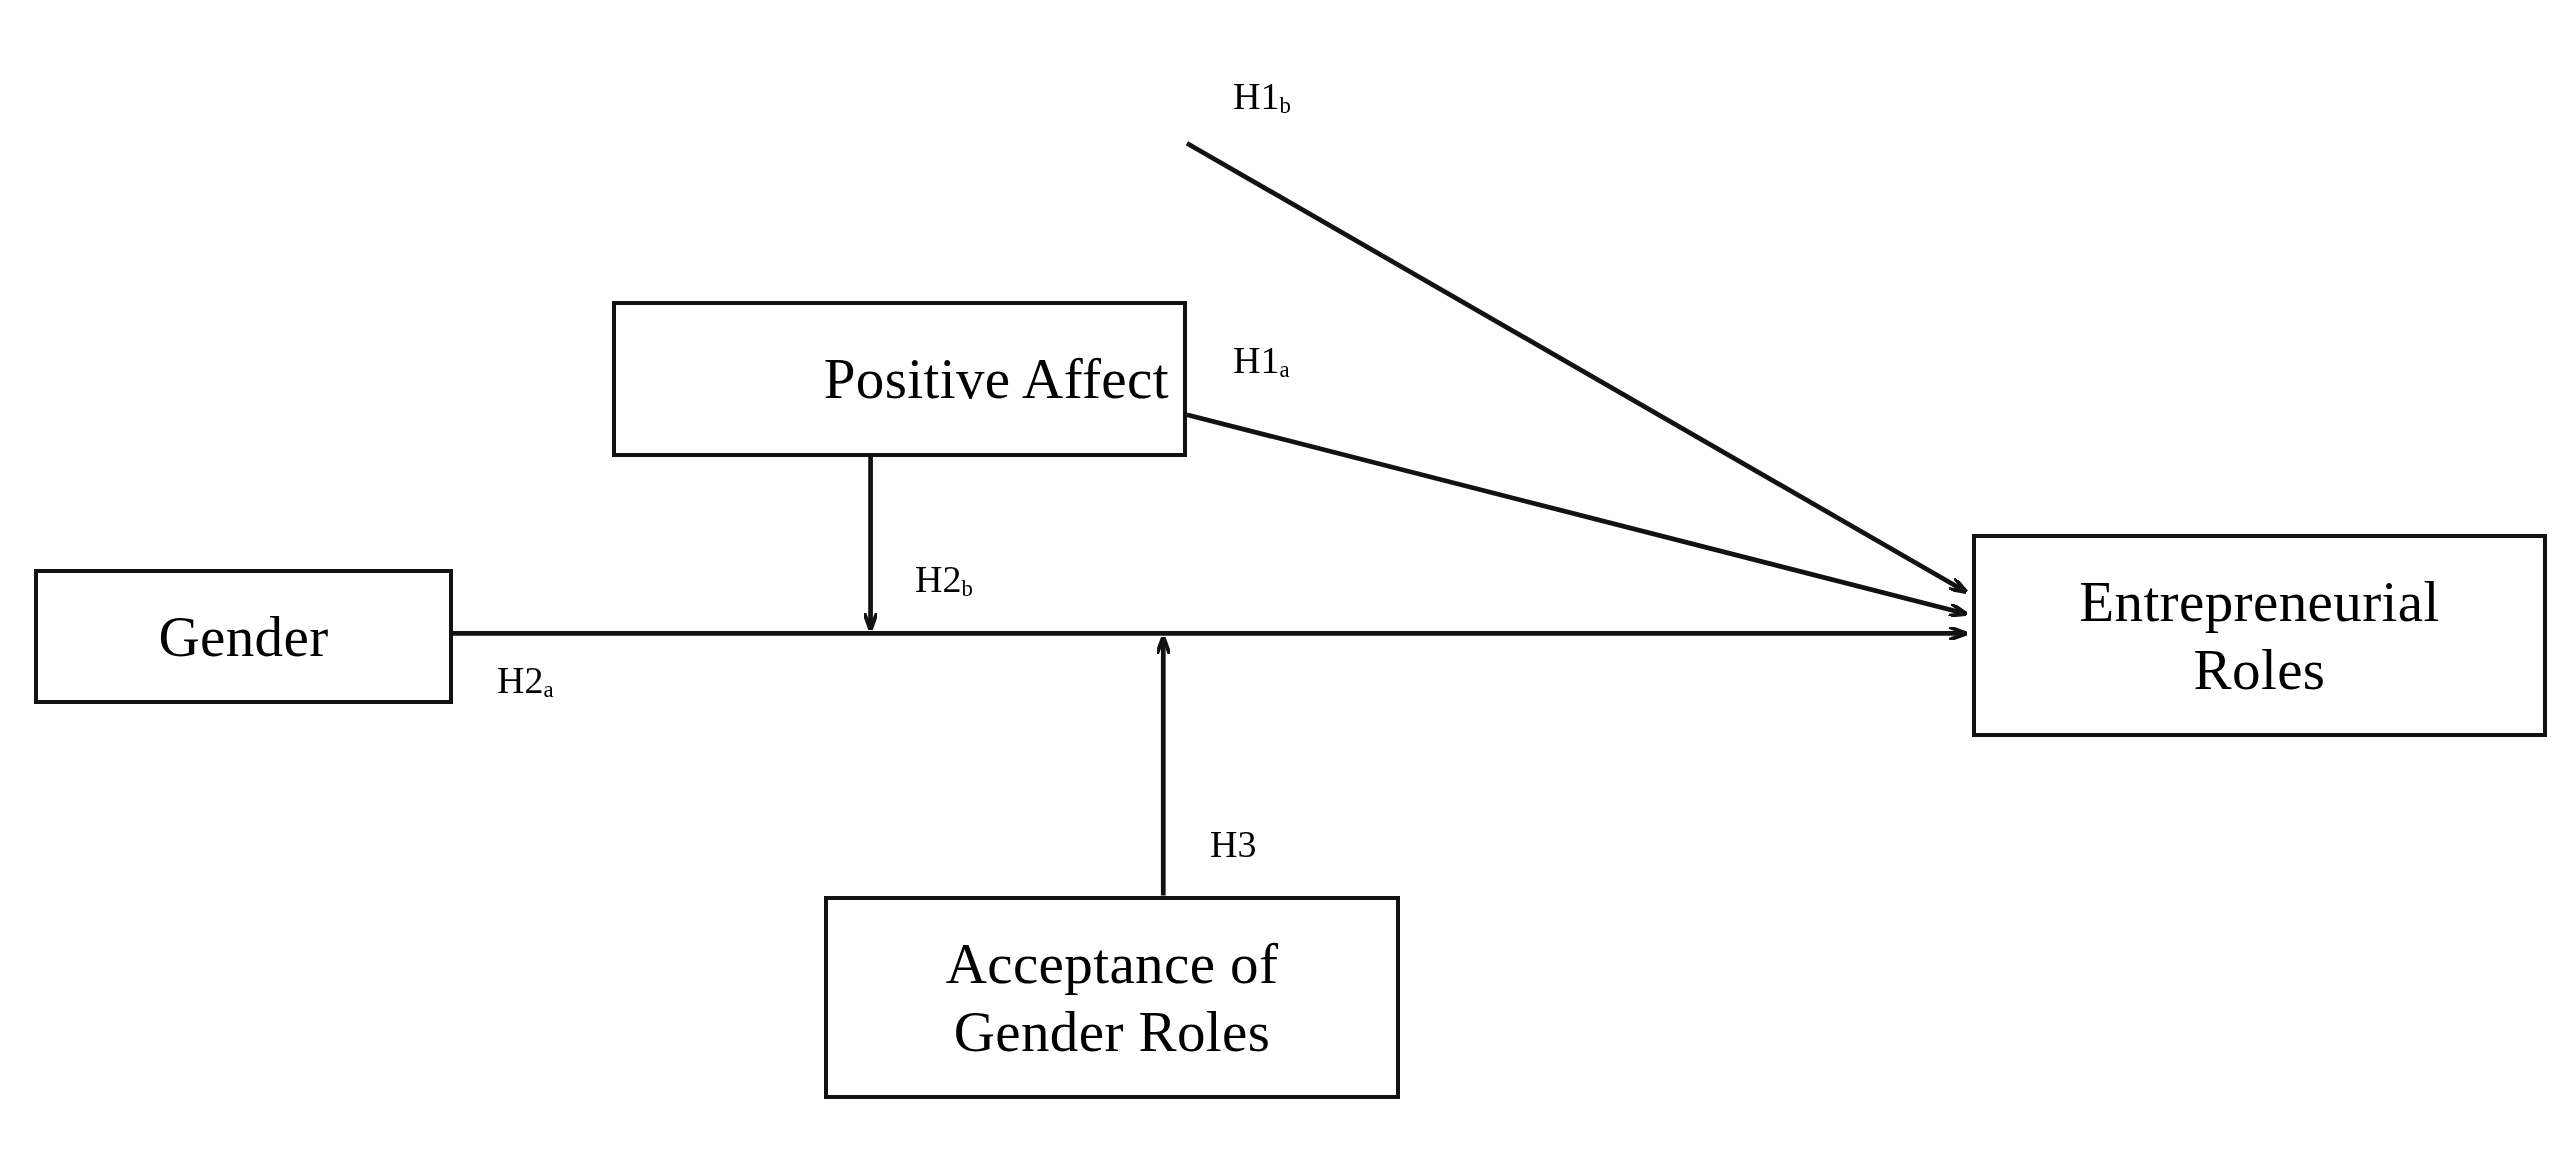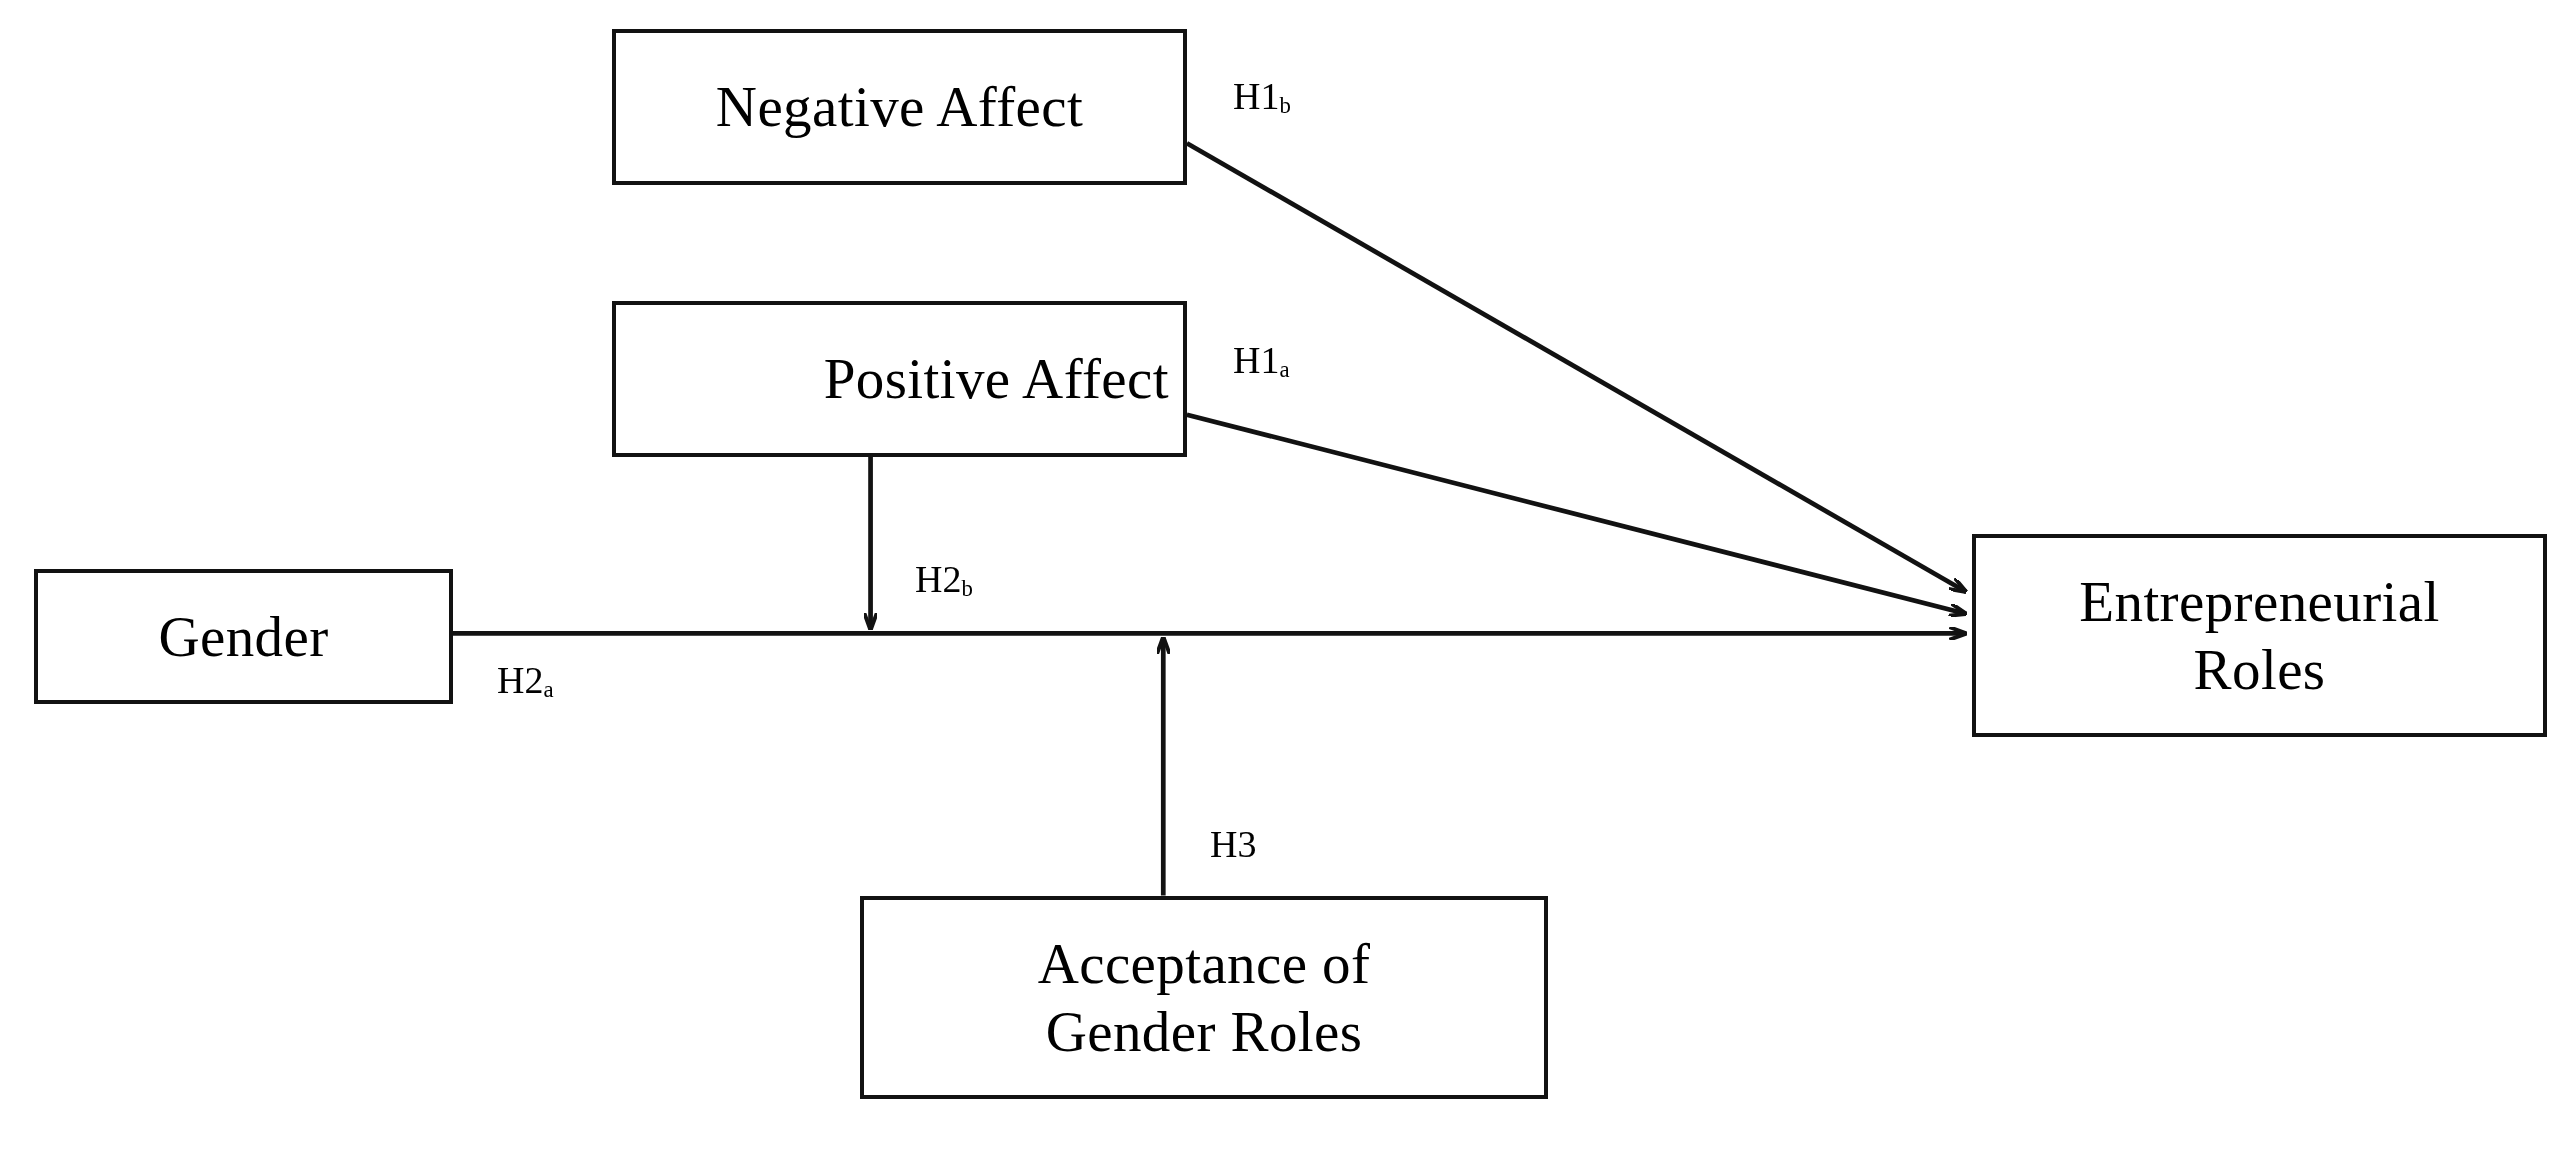--- a/index.html
+++ b/index.html
@@ -79,33 +79,30 @@
 
     <line x1="1508" y1="527" x2="2498" y2="780" stroke="#121212" stroke-width="6" marker-end="url(#arrowhead)"></line>
 
     <line x1="572" y1="805" x2="2498" y2="805" stroke="#121212" stroke-width="6" marker-end="url(#arrowhead)"></line>
 
     <line x1="1106" y1="578" x2="1106" y2="800" stroke="#121212" stroke-width="6" marker-end="url(#arrowhead-down)"></line>
 
     <line x1="1478" y1="1138" x2="1478" y2="810" stroke="#121212" stroke-width="6" marker-end="url(#arrowhead-down)"></line>
   </svg>
 
-  <div class="node-box" style="left:612px; top:29px; width:575px; height:156px;">
-    <span class="node-label">Negative Affect</span>
-  </div>
 
   <div class="node-box" style="left:612px; top:301px; width:575px; height:156px;justify-content:flex-end;">
     <span class="node-label">Positive Affect</span>
   </div>
 
   <div class="node-box" style="left:34px; top:569px; width:419px; height:135px;">
     <span class="node-label">Gender</span>
   </div>
 
-  <div class="node-box" style="left:860px; top:896px; width:688px; height:203px;">
+  <div class="node-box" style="left:824px; top:896px; width:576px; height:203px;">
     <span class="node-label">Acceptance of
 Gender Roles</span>
   </div>
 
   <div class="node-box" style="left:1972px; top:534px; width:575px; height:203px;">
     <span class="node-label">Entrepreneurial
 Roles</span>
   </div>
 
   <div class="edge-label" style="left:1233px; top:77px;">

